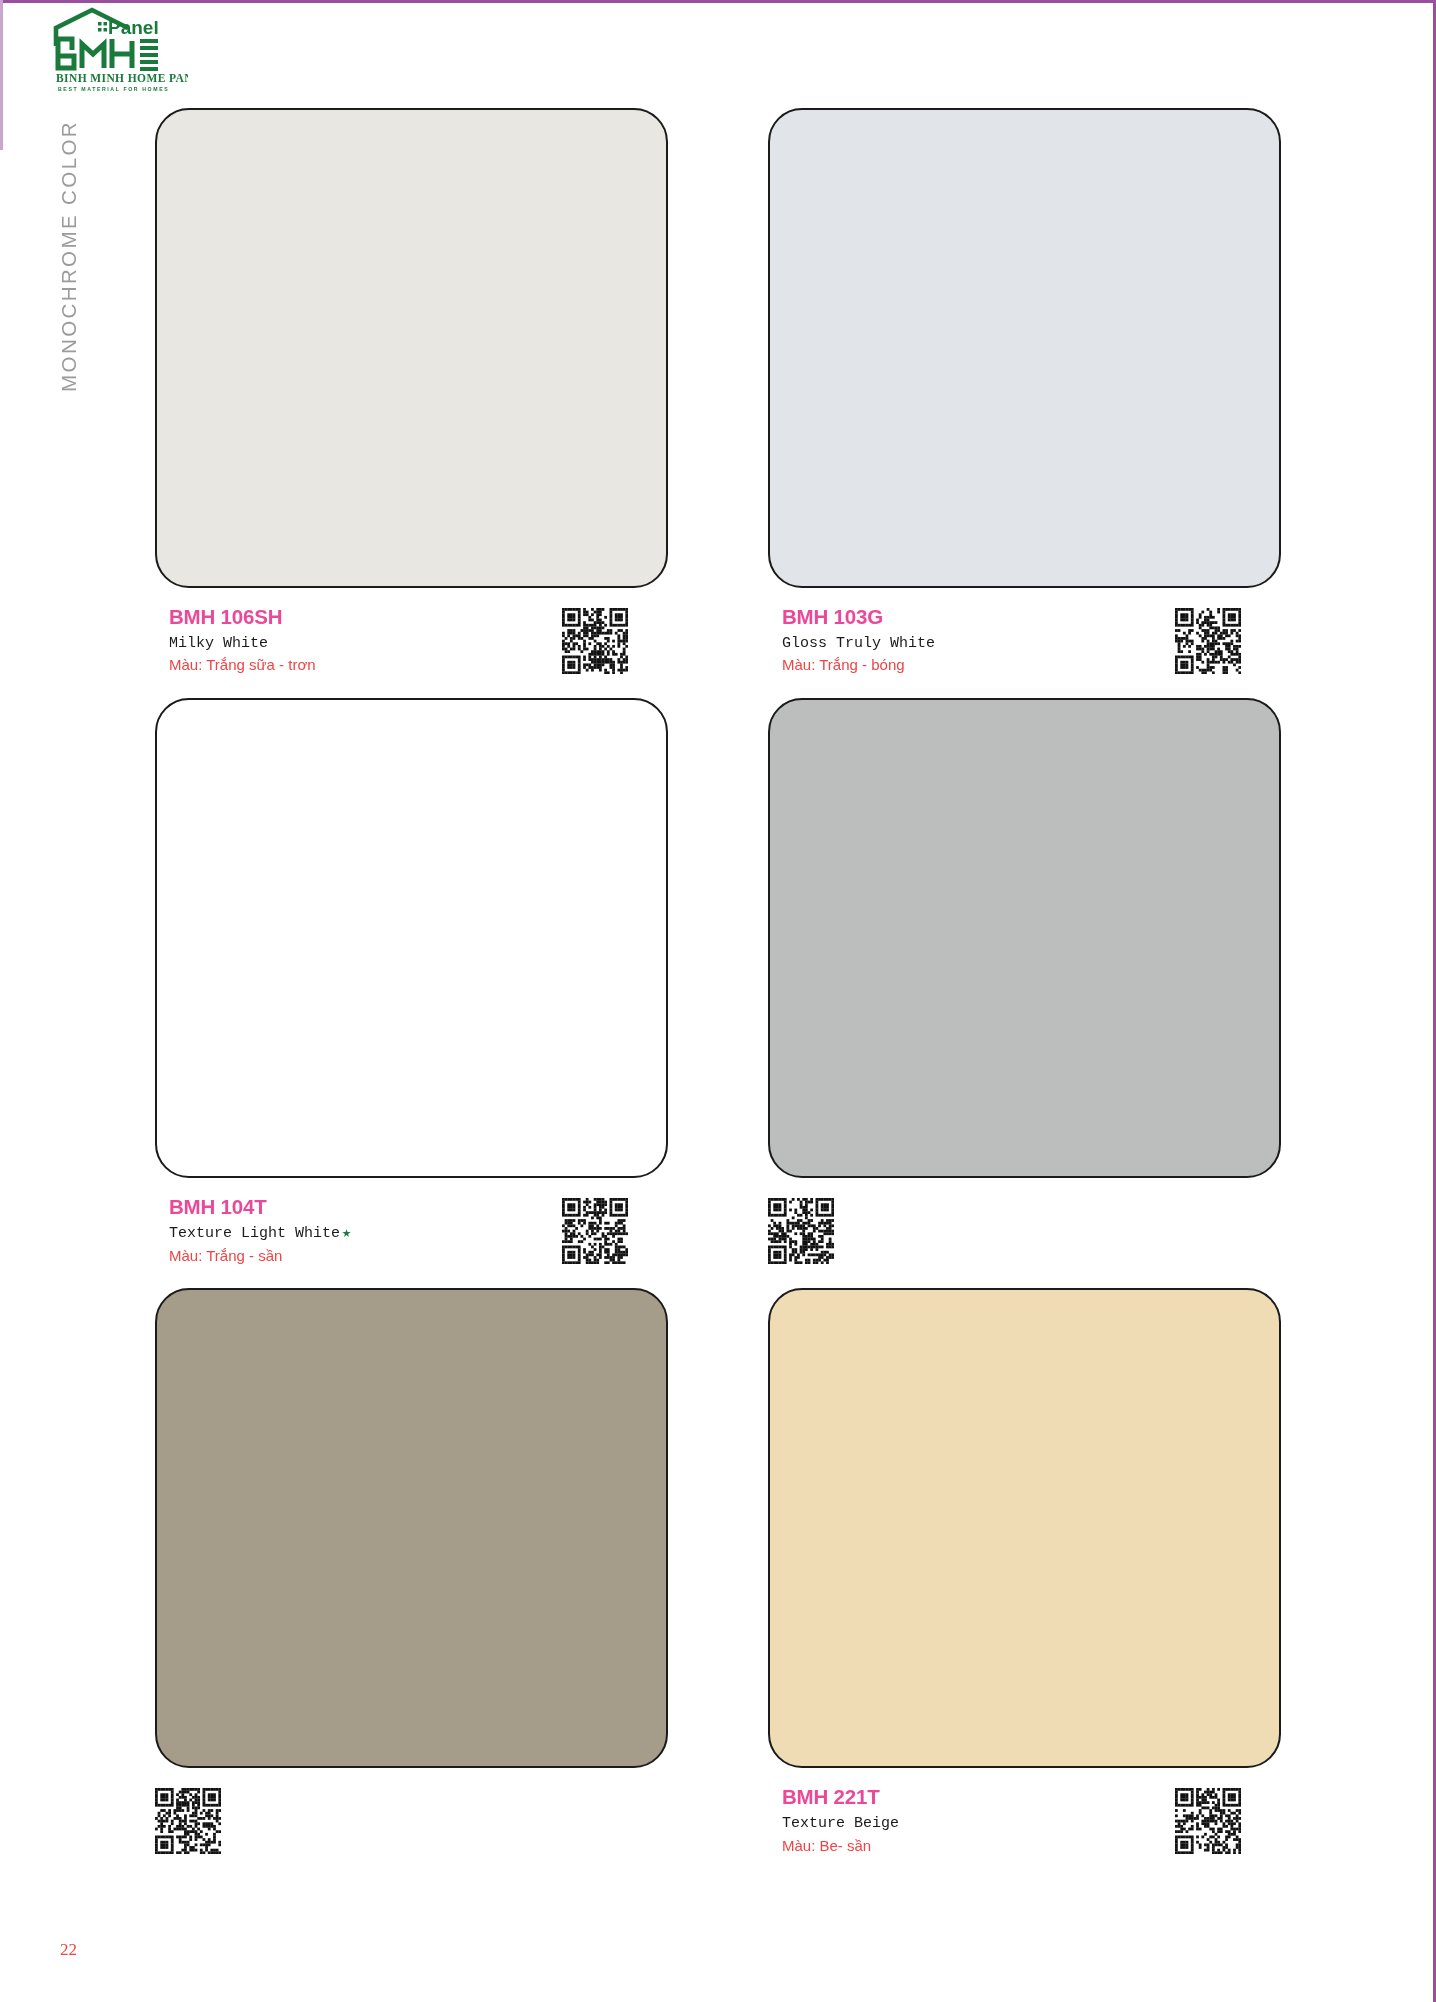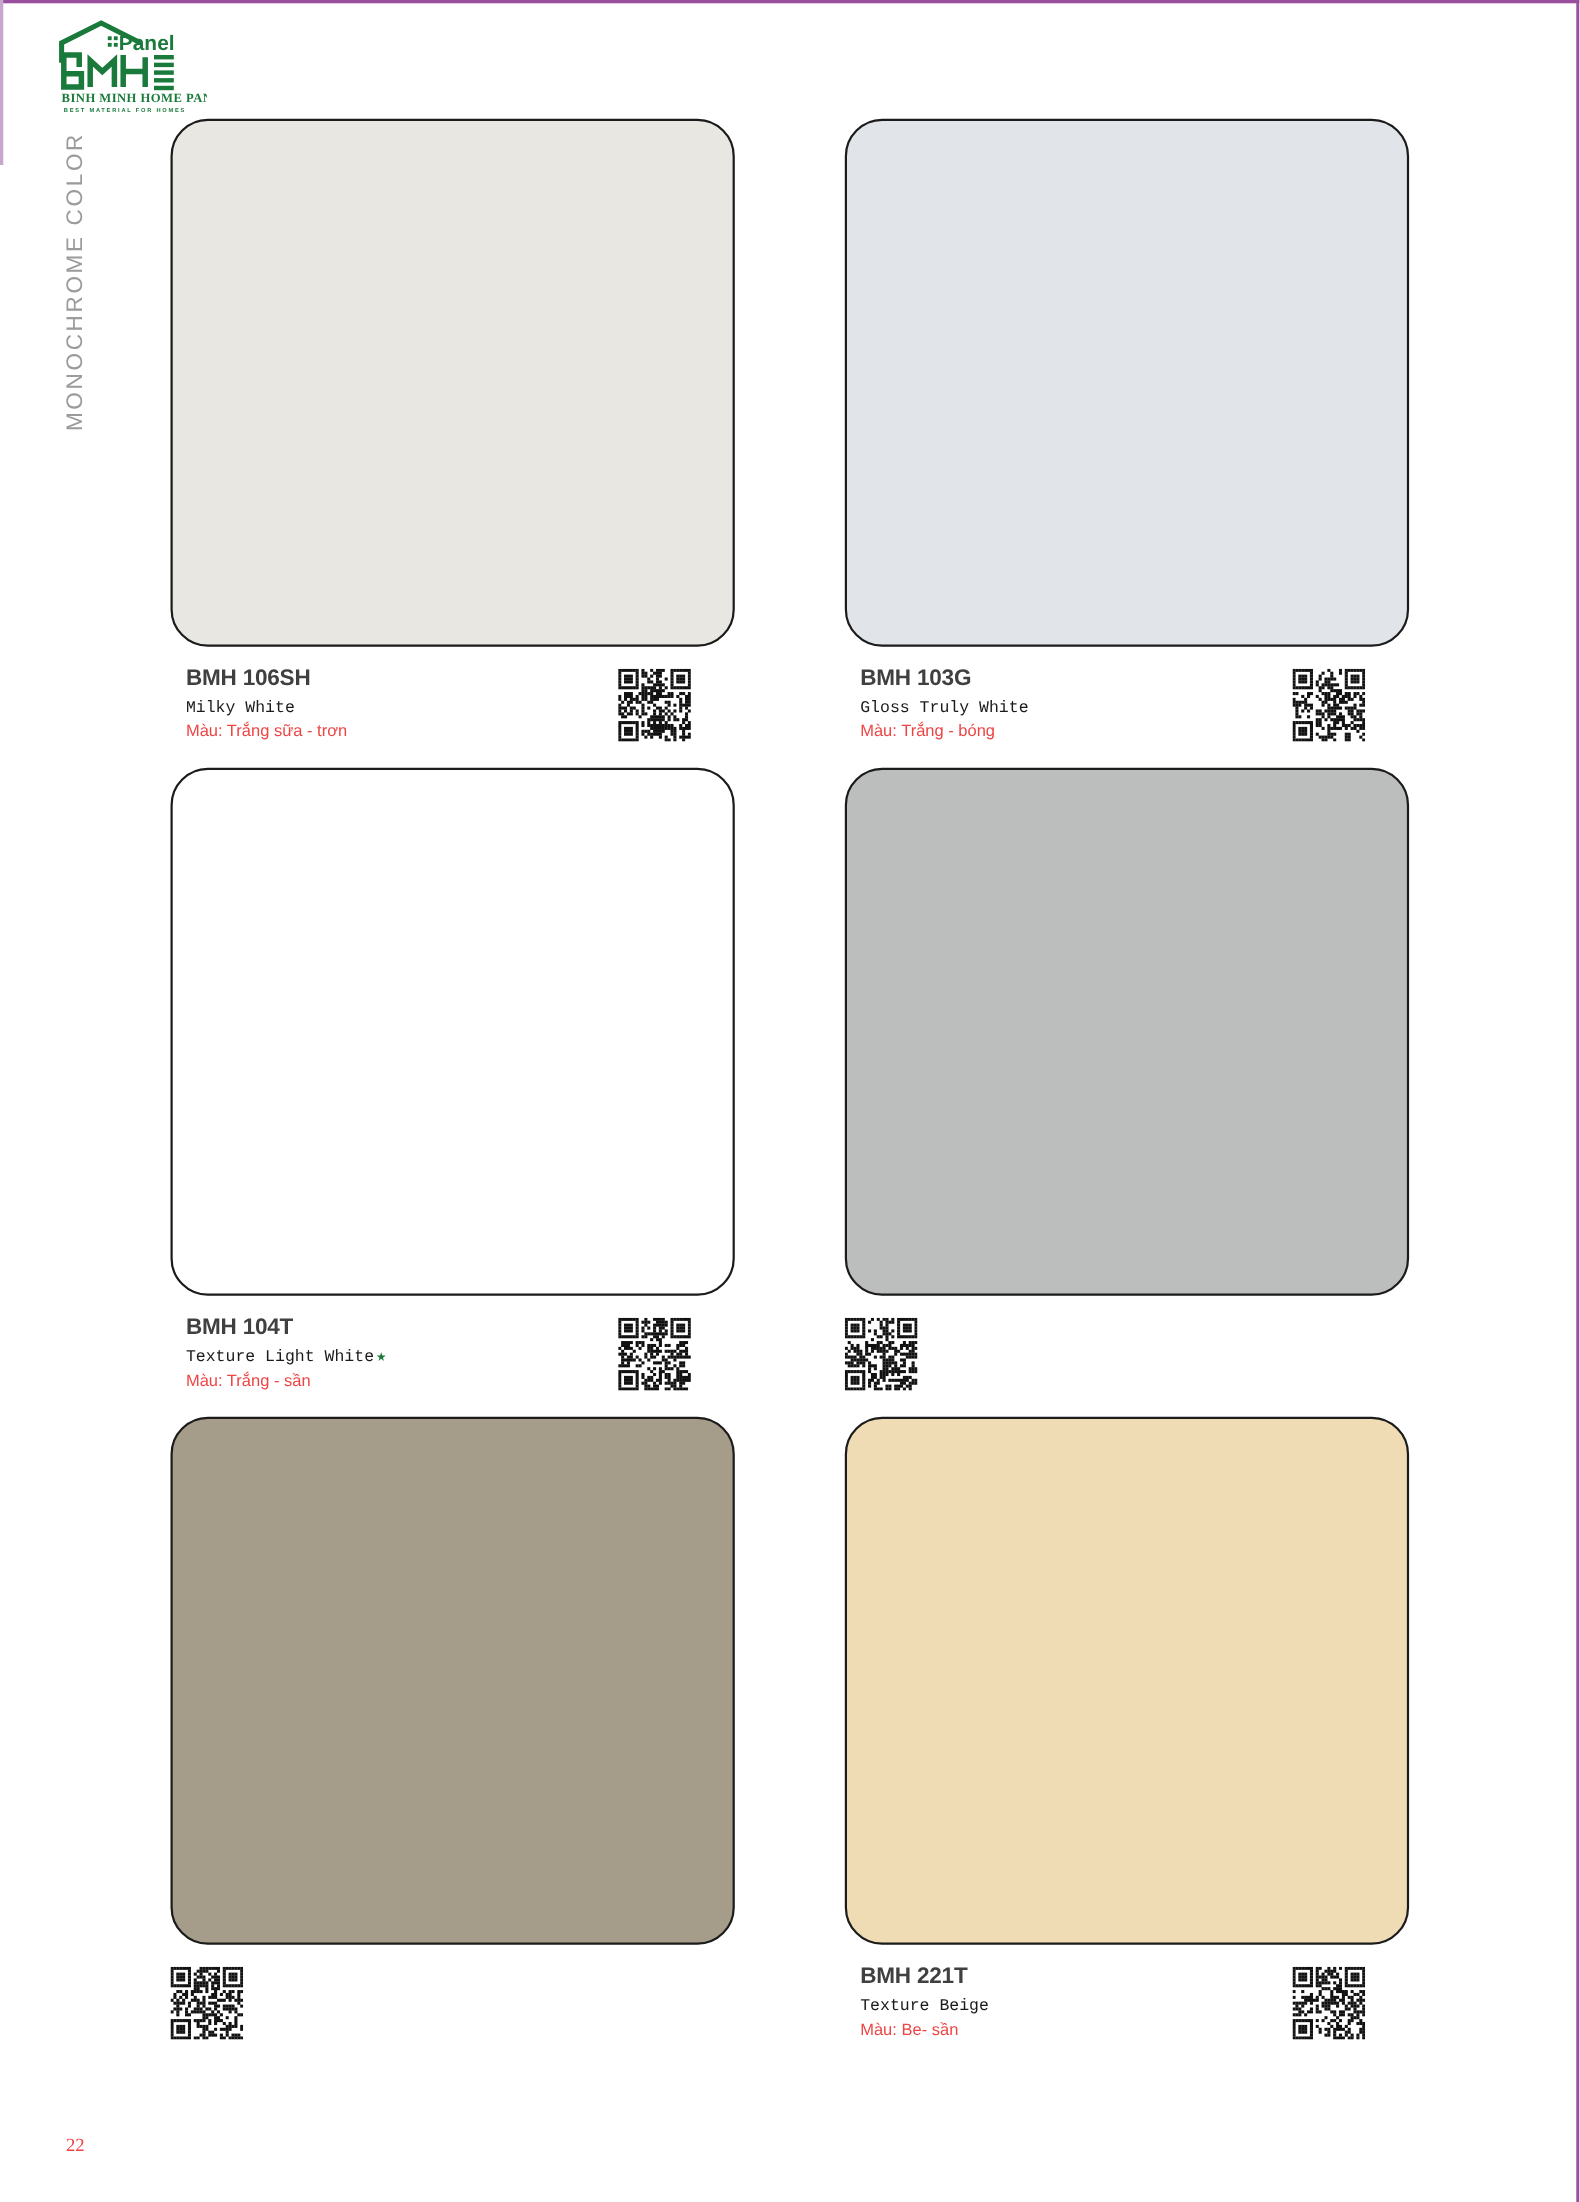--- a/index.html
+++ b/index.html
@@ -36,21 +36,21 @@
     position: absolute;
     left: 0; top: 0;
     width: 3px; height: 150px;
     background: #c9a6cb;
   }
 
   
   .logo-wrap {
     position: absolute;
     left: 48px;
-    top: 17px;
+    top: 6px;
     width: 140px;
     height: 90px;
   }
   .logo-svg { display: block; }
 
   
   .side-title {
     position: absolute;
     left: 46px;
     top: 120px;
@@ -105,21 +105,21 @@
   }
 
   .caption-text {
     padding-left: 14px;
   }
 
   .code {
     font-family: "Liberation Sans", sans-serif;
     font-size: 20.5px;
     font-weight: bold;
-    color: #404040;
+    color: #ec4899;
     letter-spacing: -0.2px;
     line-height: 1.25;
   }
 
   .name-en {
     font-family: Liberation Mono, monospace;
     font-size: 15px;
     color: #1b1b1b;
     line-height: 1.45;
     margin-top: 3px;

